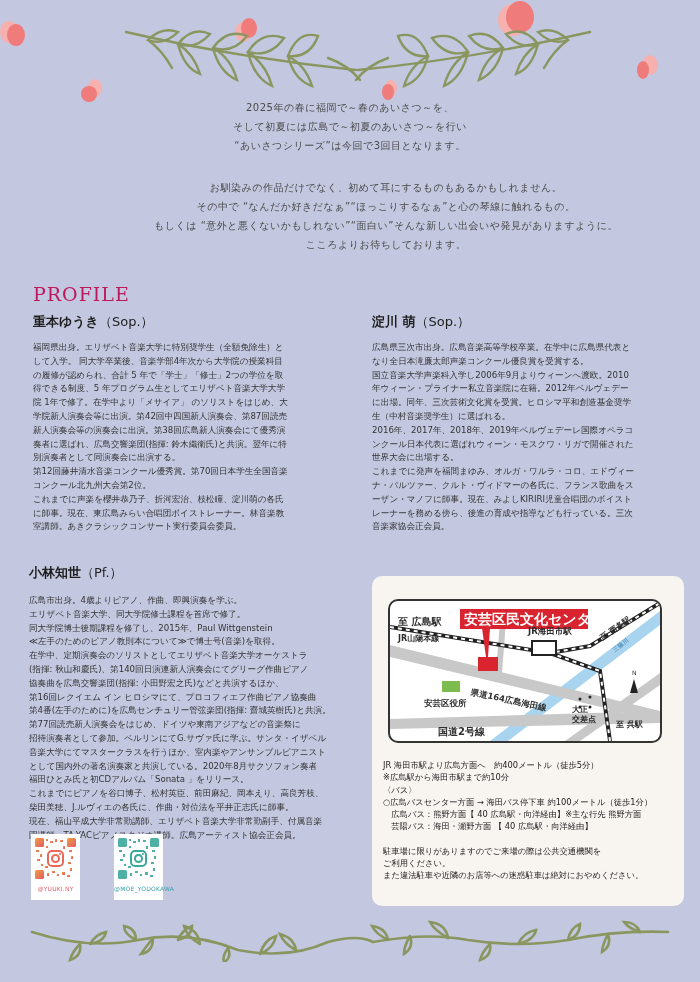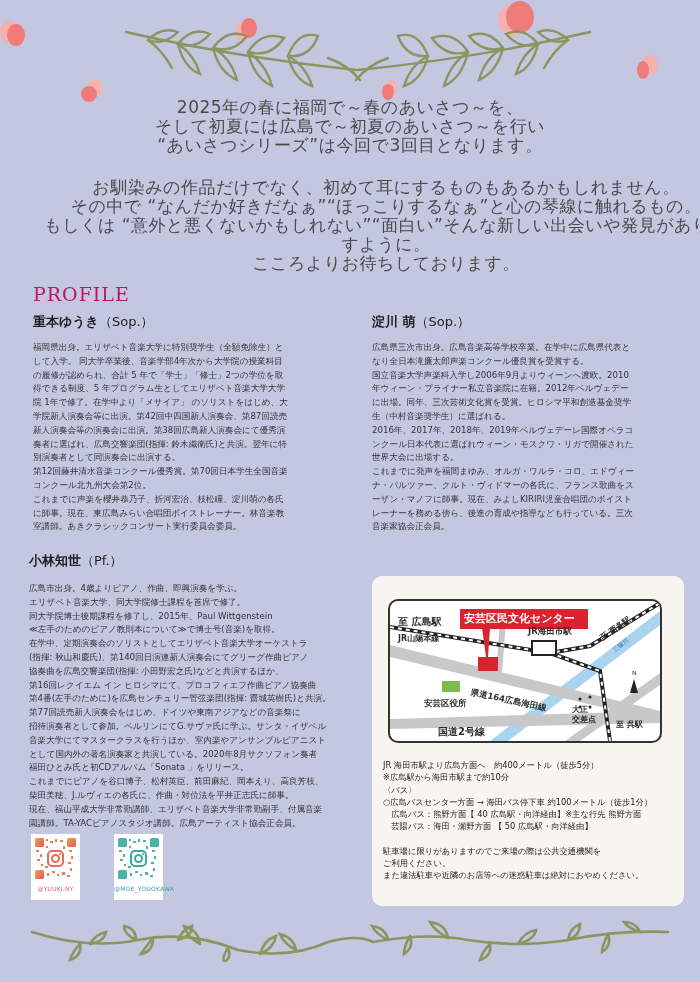--- a/index.html
+++ b/index.html
@@ -1,21 +1,21 @@
 <!DOCTYPE html>
 <html><head>
 <meta charset="utf-8">
 <style>
   html, body { margin:0; padding:0; }
   body {
     width:700px; height:982px; background:#c3c8e0; position:relative; overflow:hidden;
     font-family:"DejaVu Sans", "Liberation Sans", sans-serif; color:#2e2e2e;
   }
   .abs { position:absolute; }
-  .intro { left:0; width:700px; text-align:center; color:#4a4a4a; font-size:17px; line-height:19px; letter-spacing:0.5px; }
+  .intro { left:0; width:700px; text-align:center; color:#4a4a4a; font-size:10px; line-height:19px; letter-spacing:0.5px; }
   .intro p { margin:0; }
   .profile-heading { left:33px; top:283px; font-family:"DejaVu Serif", "Liberation Serif", serif; font-size:19px; color:#be185d; letter-spacing:1px; }
   .name { font-size:13px; font-weight:bold; color:#1e1e1e; }
   .name .role { font-weight:normal; }
   .bio { font-size:8.6px; line-height:13.8px; color:#333; }
   .bio p { margin:0; }
   .qr { width:49px; height:66px; background:#fff; }
   .qr-grid { width:41px; height:41px; margin:4px auto 0; position:relative; }
   .qr-label { font-size:6px; text-align:center; margin-top:6px; letter-spacing:0.2px; }
   .access-card { left:372px; top:576px; width:312px; height:330px; background:#f8f4f0; border-radius:10px; }
@@ -123,21 +123,21 @@
     <p>ンクール日本代表に選ばれウィーン・モスクワ・リガで開催された</p>
       <p>世界大会に出場する。</p>
     <p>これまでに発声を福間まゆみ、オルガ・ワルラ・コロ、エドヴィー</p>
       <p>ナ・パルツァー、クルト・ヴィドマーの各氏に、フランス歌曲をス</p>
     <p>ーザン・マノフに師事。現在、みよしKIRIRI児童合唱団のボイスト</p>
       <p>レーナーを務める傍ら、後進の育成や指導なども行っている。三次</p>
     <p>音楽家協会正会員。</p>
   </div>
 </div>
 
-<div class="abs" style="left:29px;top:552px;width:330px;">
+<div class="abs" style="left:29px;top:564px;width:330px;">
   <div class="name"><span>小林知世</span><span class="role">（Pf.）</span></div>
   <div class="bio" style="margin-top:12px;">
     <p>広島市出身。4歳よりピアノ、作曲、即興演奏を学ぶ。</p>
       <p>エリザベト音楽大学、同大学院修士課程を首席で修了。</p>
     <p>同大学院博士後期課程を修了し、2015年、Paul Wittgenstein</p>
       <p>≪左手のためのピアノ教則本について≫で博士号(音楽)を取得。</p>
     <p>在学中、定期演奏会のソリストとしてエリザベト音楽大学オーケストラ</p>
       <p>(指揮: 秋山和慶氏)、第140回日演連新人演奏会にてグリーグ作曲ピアノ</p>
     <p>協奏曲を広島交響楽団(指揮: 小田野宏之氏)などと共演するほか、</p>
       <p>第16回レクイエム イン ヒロシマにて、プロコフィエフ作曲ピアノ協奏曲</p>
@@ -257,41 +257,41 @@
 
       <path d="M240 92 L244 78 L248 92 Z" fill="#222"></path>
 
       <g fill="#222">
           <circle cx="190" cy="98" r="1.5"></circle>
           <circle cx="200" cy="96" r="1.5"></circle>
           <circle cx="190" cy="106" r="1.5"></circle>
           <circle cx="200" cy="106" r="1.5"></circle>
         </g>
     </svg>
-    <div class="abs" style="left:74px;top:10px;color:#fff;font-weight:bold;font-size:11px;text-align:right;">安芸区民文化センター</div>
+    <div class="abs" style="left:74px;top:10px;color:#fff;font-weight:bold;font-size:14px;text-align:right;">安芸区民文化センター</div>
     <div class="abs" style="left:8px;top:14px;font-size:10px;font-weight:bold;">至 広島駅</div>
     <div class="abs" style="left:8px;top:32px;font-size:8px;font-weight:bold;">JR山陽本線</div>
     <div class="abs" style="left:138px;top:25px;font-size:8.5px;font-weight:bold;">JR海田市駅</div>
     <div class="abs" style="left:208px;top:22px;font-size:8px;font-weight:bold;transform:rotate(-35deg);">至 西条駅</div>
     <div class="abs" style="left:222px;top:40px;font-size:6px;color:#2a6ea0;transform:rotate(-38deg);">三篠川</div>
     <div class="abs" style="left:82px;top:86px;font-size:8.5px;font-weight:bold;transform:rotate(12deg);transform-origin:left top;">県道164広島海田線</div>
     <div class="abs" style="left:34px;top:97px;font-size:8.5px;font-weight:bold;">安芸区役所</div>
     <div class="abs" style="left:182px;top:104px;font-size:8px;font-weight:bold;line-height:10px;white-space:pre;">大正
 交差点</div>
     <div class="abs" style="left:48px;top:124px;font-size:10px;font-weight:bold;">国道2号線</div>
     <div class="abs" style="left:226px;top:118px;font-size:8px;font-weight:bold;">至 呉駅</div>
     <div class="abs" style="left:242px;top:68px;font-size:6px;">N</div>
   </div>
   <div class="abs access-text">
     <p>JR 海田市駅より広島方面へ　約400メートル（徒歩5分）</p>
     <p>※広島駅から海田市駅まで約10分</p>
     <p>〈バス〉</p>
     <p>○広島バスセンター方面 → 海田バス停下車 約100メートル（徒歩1分）</p>
     <p>　広島バス：熊野方面【 40 広島駅・向洋経由】※主な行先 熊野方面</p>
-    <p>　芸陽バス：海田・瀬野方面 【 50 広島駅・向洋経由】</p>
+    <p>　芸陽バス：海田・瀬野方面 【 40 広島駅・向洋経由】</p>
     <p style="height:12px;"></p>
     <p>駐車場に限りがありますのでご来場の際は公共交通機関を</p>
     <p>ご利用ください。</p>
     <p>また違法駐車や近隣のお店等への迷惑駐車は絶対におやめください。</p>
   </div>
 </div>
 
 <svg class="abs" style="left:28px;top:920px;" width="645" height="42" viewBox="0 0 645 42">
   <g fill="none" stroke="#8a9660" stroke-width="2.6" stroke-linecap="round">
     <path d="M4 12 Q60 30 110 20 Q160 10 210 30 Q260 40 300 22 Q330 14 345 22 Q400 12 440 20 Q490 28 540 20 Q590 10 640 12"></path>

